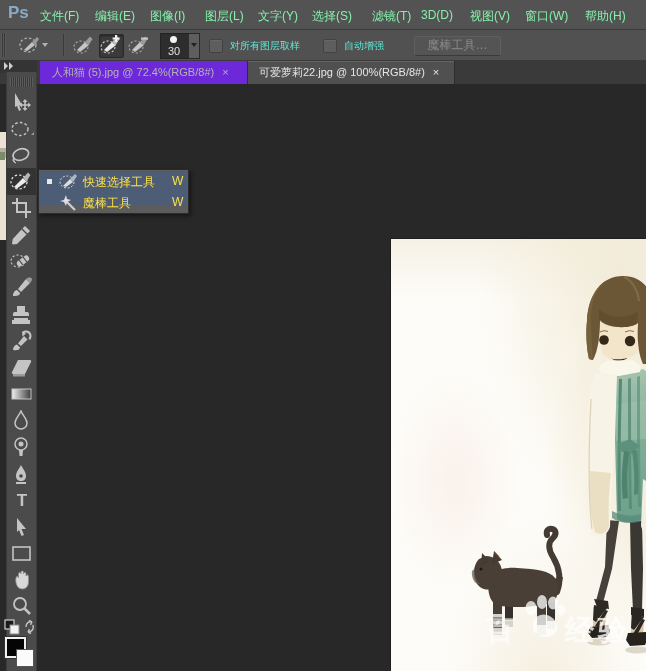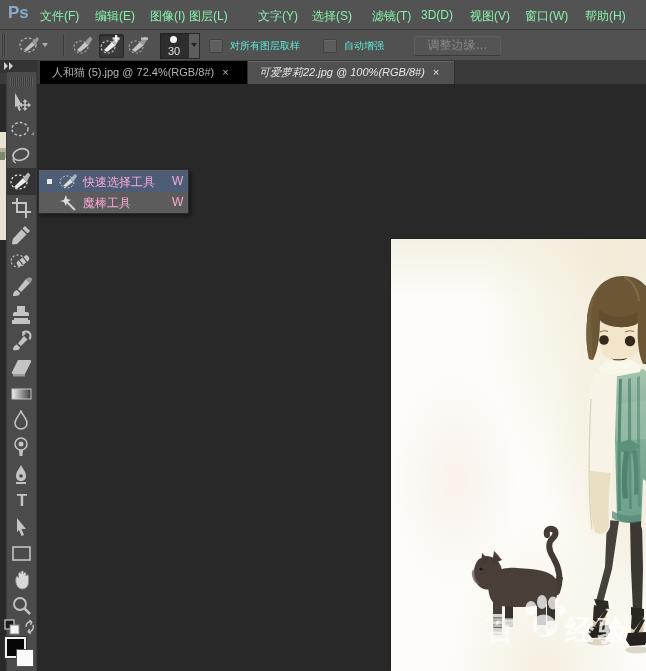--- a/index.html
+++ b/index.html
@@ -21,53 +21,53 @@
   .cblabel{top:39px;font-size:10px;color:#5eead4;}
   #refineBtn{left:414px;top:36px;width:85px;height:18px;background:#545454;
      border:1px solid #5f5f5f;border-bottom-color:#3a3a3a;border-radius:3px;
      font-size:12px;color:#8a8a8a;text-align:center;line-height:17px;}
   #szwidget{left:160px;top:33px;width:28px;height:24px;background:#2d2d2d;border:1px solid #222;}
   #szarrow{left:189px;top:33px;width:10px;height:24px;background:#5e5e5e;border:1px solid #2a2a2a;border-left:none;}
   
   #tabstrip{left:0;top:60px;width:646px;height:24px;background:#3a3a3a;}
   #toolhead{left:0;top:60px;width:37px;height:13px;background:#343434;}
   .tab{top:61px;height:23px;font-size:11px;line-height:22px;white-space:nowrap;}
-  #tab1{left:40px;width:207px;background:#000000;color:#b4b4b4;border-right:1px solid #2e2e2e;}
-  #tab2{left:248px;width:206px;background:#505050;color:#e6e6e6;border-right:1px solid #2e2e2e;box-shadow:inset 0 1px 0 #646464;font-style:italic;}
+  #tab1{left:40px;width:207px;background:#6d28d9;color:#b4b4b4;border-right:1px solid #2e2e2e;}
+  #tab2{left:248px;width:206px;background:#505050;color:#e6e6e6;border-right:1px solid #2e2e2e;box-shadow:inset 0 1px 0 #646464;}
   .tabx{font-size:11px;margin-left:8px;color:inherit;}
   
   #canvas{left:0;top:84px;width:646px;height:587px;background:#282828;}
   #creamstrip{left:0;top:132px;width:7px;height:108px;background:#eae3d3;}
   
   #toolbar{left:6px;top:72px;width:31px;height:599px;background:#4b4b4b;border-left:1px solid #3c3c3c;border-right:1px solid #3c3c3c;box-sizing:border-box;}
   #tgrip{left:10px;top:77px;width:23px;height:10px;
     background:repeating-linear-gradient(90deg,#5c5c5c 0 1px,#3a3a3a 1px 2px);}
   .tool{left:7px;width:29px;height:26px;display:flex;align-items:center;justify-content:center;}
   .tool.sel{background:#333333;}
   .flyarrow{position:absolute;right:2px;bottom:2px;width:0;height:0;
     border-left:3px solid transparent;border-bottom:3px solid #9a9a9a;}
   
   #flyout{left:38px;top:169px;width:151px;height:45px;background:#5c5c5c;
     border:1px solid #2c2c2c;box-shadow:2px 2px 4px rgba(0,0,0,0.45);box-sizing:border-box;}
-  .frow{position:absolute;left:0;width:149px;height:21px;font-size:12px;color:#f9a8d4;}
+  .frow{position:absolute;left:0;width:149px;height:34px;font-size:12px;color:#fde047;}
   .frow .txt{position:absolute;left:44px;top:3px;}
   .frow .w{position:absolute;left:133px;top:3px;}
   #frow1{top:1px;background:#4e5d76;}
   #frow2{top:22px;}
   .bullet{position:absolute;left:8px;top:8px;width:5px;height:5px;background:#e8e8e8;}
 </style>
 </head>
 <body>
 
 <div id="menubar" class="abs"></div>
 <div id="pslogo" class="abs">Ps</div>
 <div class="mi abs" style="left:40px;">文件(F)</div>
 <div class="mi abs" style="left:95px;">编辑(E)</div>
 <div class="mi abs" style="left:150px;text-align:center;">图像(I)</div>
-<div class="mi abs" style="left:189px;">图层(L)</div>
+<div class="mi abs" style="left:205px;">图层(L)</div>
 <div class="mi abs" style="left:258px;">文字(Y)</div>
 <div class="mi abs" style="left:312px;">选择(S)</div>
 <div class="mi abs" style="left:372px;">滤镜(T)</div>
 <div class="mi abs" style="left:421px;">3D(D)</div>
 <div class="mi abs" style="left:470px;">视图(V)</div>
 <div class="mi abs" style="left:525px;">窗口(W)</div>
 <div class="mi abs" style="left:585px;">帮助(H)</div>
 
 <div id="optbar" class="abs"></div>
 <div class="grip abs" style="top:33px;"></div>
@@ -103,21 +103,21 @@
 <div class="abs" style="left:170px;top:36px;width:7px;height:7px;border-radius:50%;background:#f2f2f2;"></div>
 <svg class="abs" style="left:160px;top:44px;" width="28" height="13" viewBox="0 0 28 13">
     <text x="14" y="10.5" text-anchor="middle" font-size="11" fill="#e0e0e0" font-family="Liberation Sans">30</text>
   </svg>
 <div id="szarrow" class="abs"></div>
 <div class="abs" style="left:191px;top:43px;width:0;height:0;border-left:3px solid transparent;border-right:3px solid transparent;border-top:4px solid #222;"></div>
 <div class="cb abs" style="left:209px;"></div>
 <div class="cblabel abs" style="left:230px;">对所有图层取样</div>
 <div class="cb abs" style="left:323px;"></div>
 <div class="cblabel abs" style="left:344px;">自动增强</div>
-<div id="refineBtn" class="abs">调整边缘…</div>
+<div id="refineBtn" class="abs">魔棒工具…</div>
 
 <div id="tabstrip" class="abs"></div>
 <div id="toolhead" class="abs"></div>
 <svg class="abs" style="left:4px;top:62px;" width="12" height="8" viewBox="0 0 12 8">
   <path d="M0 0 L4 4 L0 8 Z" fill="#d0d0d0"></path>
   <path d="M5 0 L9 4 L5 8 Z" fill="#d0d0d0"></path>
 </svg>
 <div id="tab1" class="tab abs"><span style="margin-left:12px;">人和猫 (5).jpg @ 72.4%(RGB/8#)</span><span class="tabx">×</span></div>
 <div id="tab2" class="tab abs"><span style="margin-left:11px;">可爱萝莉22.jpg @ 100%(RGB/8#)</span><span class="tabx">×</span></div>
 

